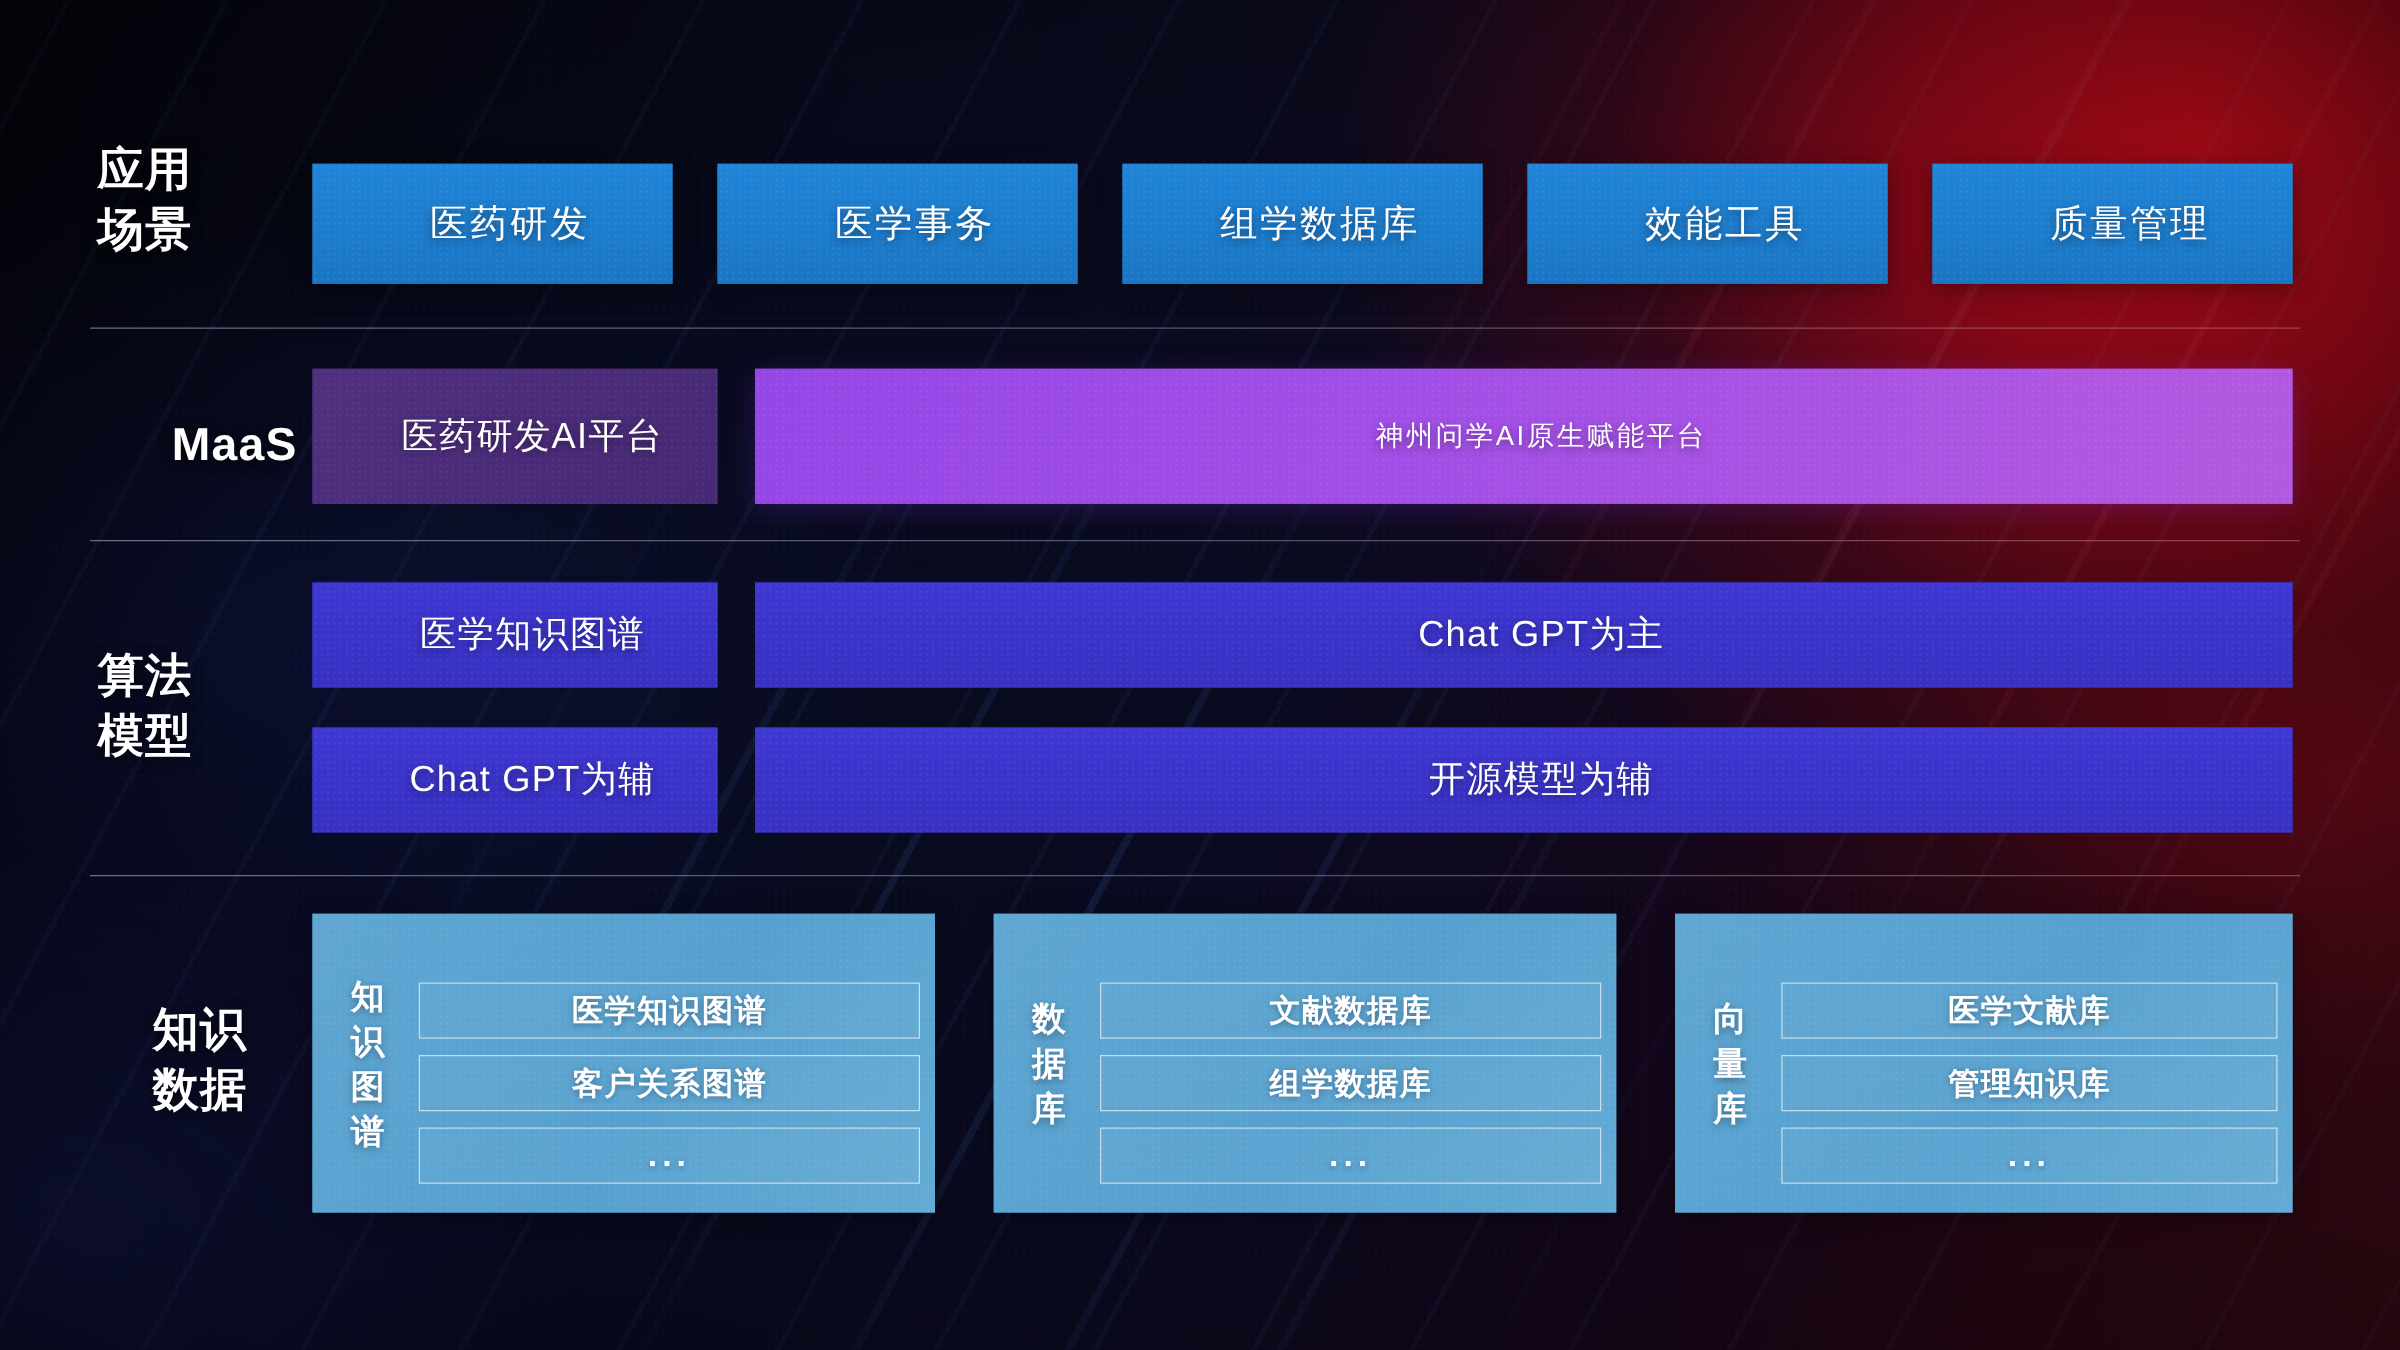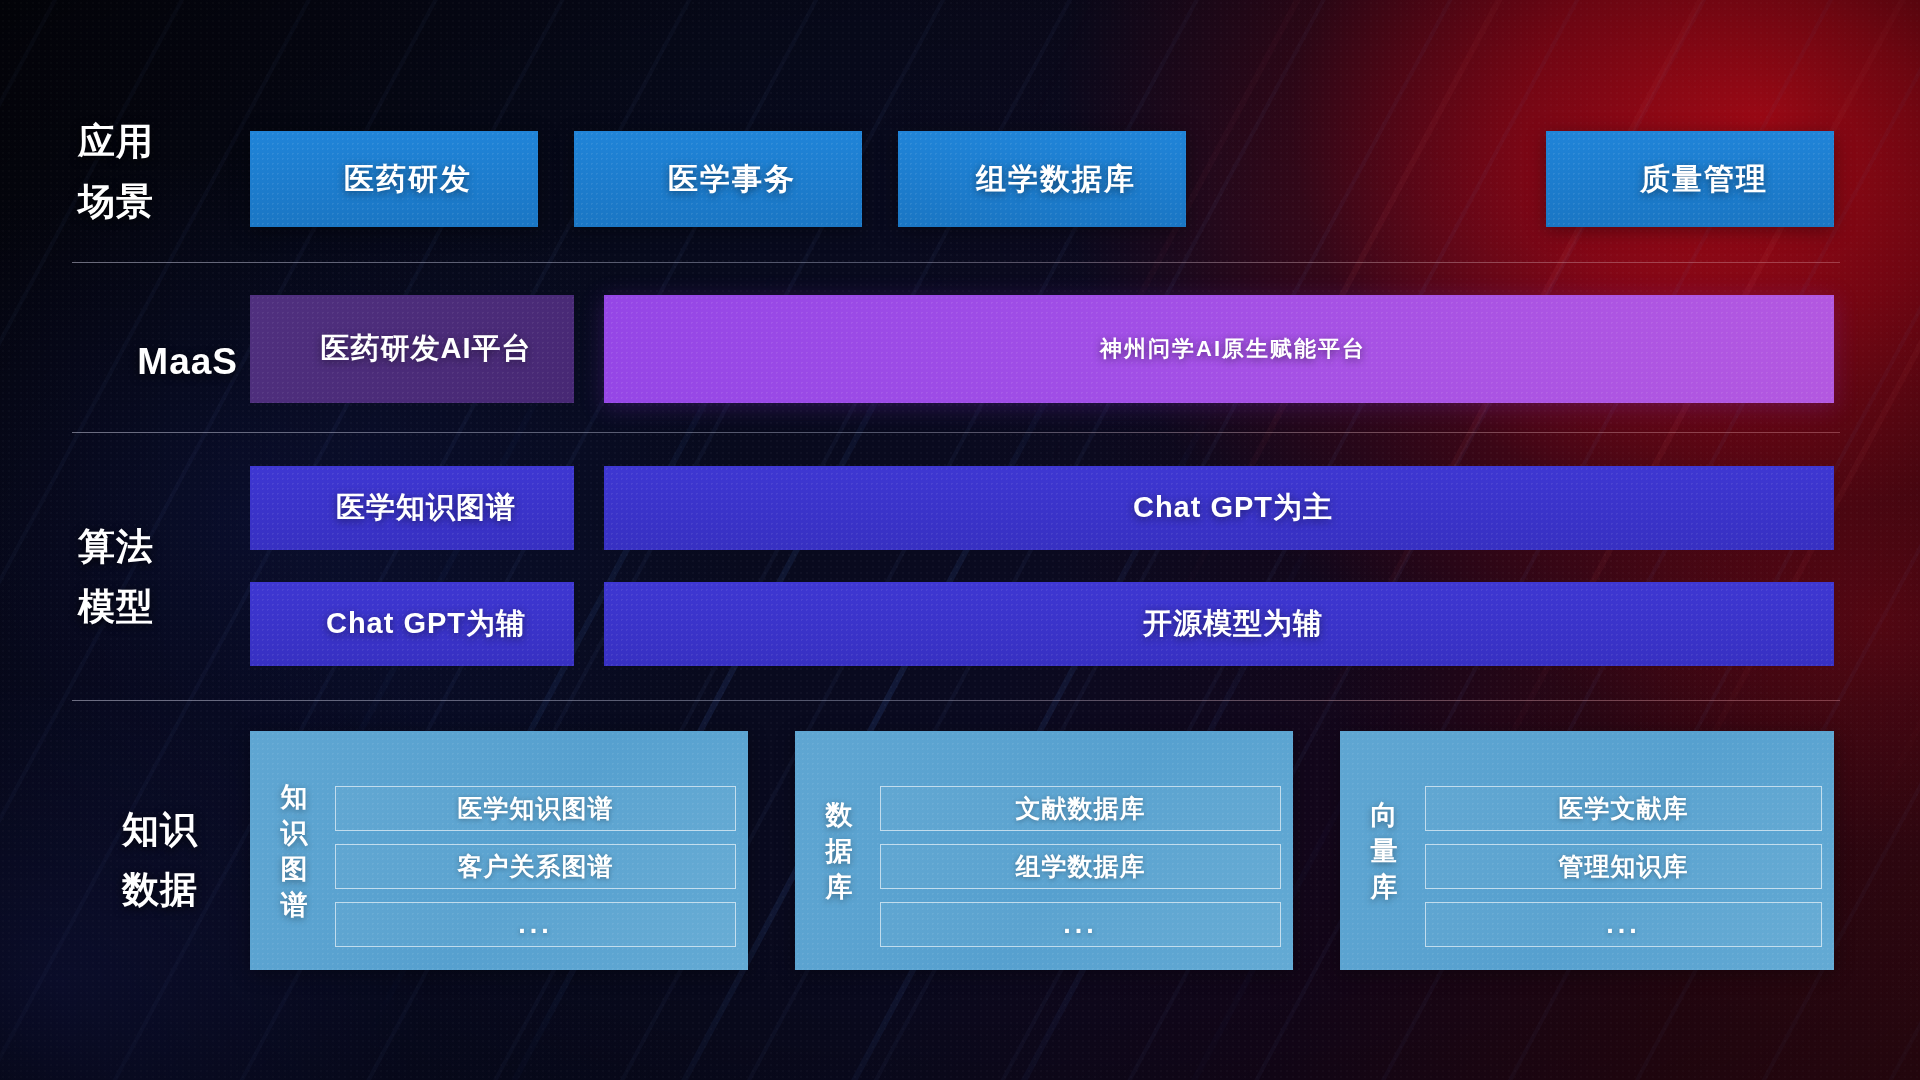--- a/index.html
+++ b/index.html
@@ -95,21 +95,21 @@
     height: 1080px;
   }
 
   .row-label {
     position: absolute;
     left: 78px;
     width: 160px;
     color: #ffffff;
     font-weight: 700;
     font-size: 37px;
-    line-height: 60px;
+    line-height: 48px;
     letter-spacing: 1px;
     text-align: left;
     text-shadow: 0 2px 10px rgba(0,0,0,0.75);
     white-space: pre-line;
   }
 
   .divider {
     position: absolute;
     left: 72px;
     width: 1768px;
@@ -121,21 +121,21 @@
       rgba(205,130,140,0.45) 100%);
   }
 
   
   .card {
     position: absolute;
     display: flex;
     align-items: center;
     justify-content: center;
     color: #ffffff;
-    font-weight: 700;
+    font-weight: 400;
     text-shadow: 0 2px 8px rgba(0,0,0,0.45);
     background-image: radial-gradient(rgba(255,255,255,0.07) 1px, transparent 1px);
     background-size: 5px 5px;
     padding-left: 28px;
   }
 
   .card > span { position: relative; z-index: 2; }
 
   
   .app-card {
@@ -259,20 +259,23 @@
 
     <div class="card app-card" style="left:250px; top:131px; width:288px;">
       <span>医药研发</span>
     </div>
     <div class="card app-card" style="left:574px; top:131px; width:288px;">
       <span>医学事务</span>
     </div>
     <div class="card app-card" style="left:898px; top:131px; width:288px;">
       <span>组学数据库</span>
     </div>
+    <div class="card app-card" style="left:1222px; top:131px; width:288px;">
+      <span>效能工具</span>
+    </div>
     <div class="card app-card" style="left:1546px; top:131px; width:288px;">
       <span>质量管理</span>
     </div>
 
     <div class="divider" style="top:262px;"></div>
 
     <div class="row-label" style="top:332px;text-align:right;">MaaS</div>
 
     <div class="card maas-left" style="left:250px; top:295px; width:324px;">
       <span>医药研发AI平台</span>

